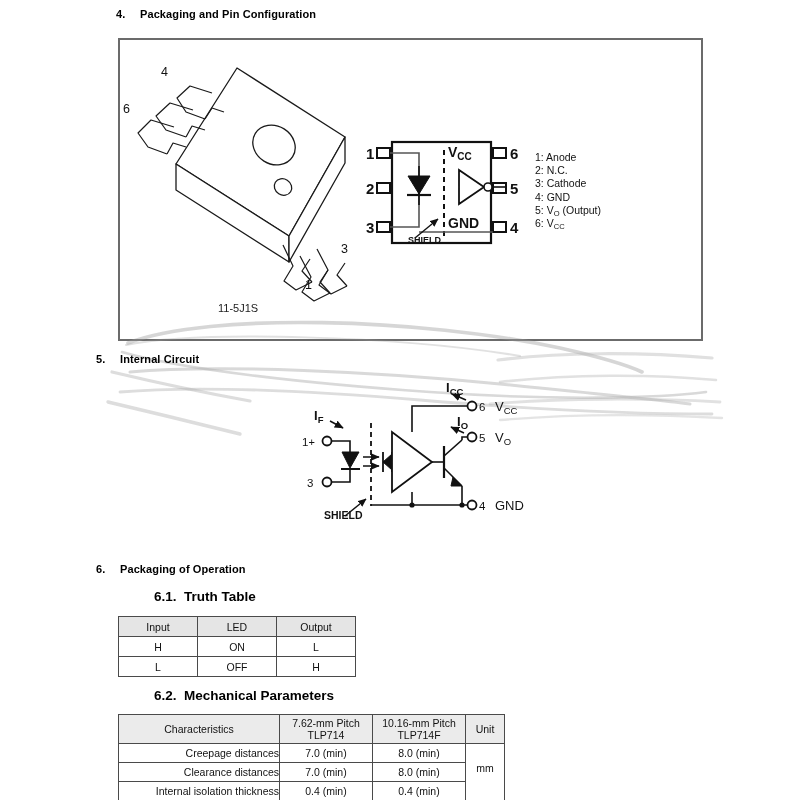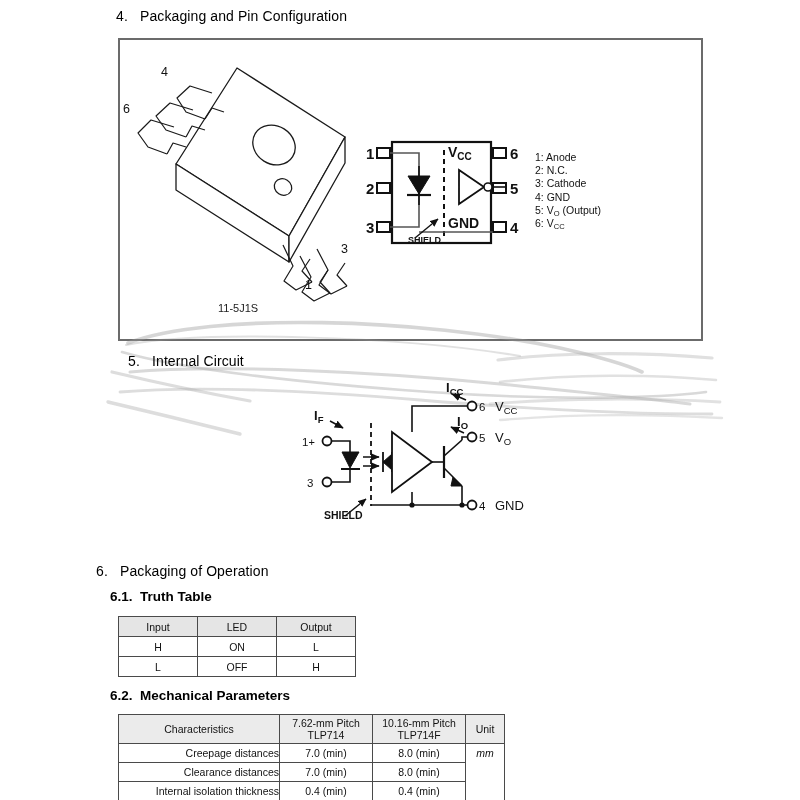--- a/index.html
+++ b/index.html
@@ -14,31 +14,32 @@
     overflow: hidden;
     font-family: "Liberation Sans", sans-serif;
     color: #000;
   }
 
   .page { position: absolute; inset: 0; }
 
   
   .h-sec {
     position: absolute;
-    font-size: 14px;
-    font-weight: normal;
+    font-size: 11px;
+    font-weight: bold;
     letter-spacing: .1px;
     white-space: nowrap;
   }
   .h-sec .num { display: inline-block; min-width: 24px; }
   .h-sub {
     position: absolute;
     font-size: 13.5px;
     font-weight: bold;
     white-space: nowrap;
+    margin-left: 44px;
   }
   .h-sub .num { display: inline-block; min-width: 30px; }
 
   
   .pkg-box {
     position: absolute;
     left: 118px; top: 38px;
     width: 585px; height: 303px;
     border: 2px solid #6b6b6b;
     box-sizing: border-box;
@@ -113,21 +114,21 @@
   .t-mech { left: 118px; top: 714px; }
   .t-mech th, .t-mech td {
     height: 18px;
     vertical-align: middle;
     text-align: center;
   }
   .t-mech thead th { background: #ebebeb; height: 28px; line-height: 12.5px; }
   .t-mech .c-char { width: 148px; text-align: right; padding-left: 12px; }
   .t-mech .c-p1, .t-mech .c-p2 { width: 92px; margin-top: 20px; }
   .t-mech .c-unit { width: 38px; }
-  .t-mech td.c-unit-body { vertical-align: top; padding-top: 3px; font-style: italic; }
+  .t-mech td.c-unit-body { vertical-align: top; padding-top: 18px; }
   .t-mech .two-line span { display: block; }
 </style>
 </head>
 <body>
 
 <div class="page">
 
   <div class="h-sec" style="left:116px; top:8px;">
     <span class="num">4.</span><span>Packaging and Pin Configuration</span>
   </div>
@@ -309,21 +310,21 @@
       <text x="495" y="411" font-size="13">V<tspan font-size="9.5" dy="3">CC</tspan></text>
       <text x="479" y="442" font-size="11.5">5</text>
       <text x="495" y="442" font-size="13">V<tspan font-size="9.5" dy="3">O</tspan></text>
       <text x="479" y="510" font-size="11.5">4</text>
       <text x="495" y="510" font-size="13">GND</text>
       <text x="324" y="519" font-size="10.5" font-weight="bold">SHIELD</text>
     </g>
   </svg>
 
 
-  <div class="h-sec" style="left:96px; top:353px;margin-left:32px;">
+  <div class="h-sec" style="left:96px; top:353px;">
     <span class="num">5.</span><span>Internal Circuit</span>
   </div>
 
   <div class="h-sec" style="left:96px; top:563px;">
     <span class="num">6.</span><span>Packaging of Operation</span>
   </div>
 
   <div class="h-sub" style="left:110px; top:589px;">
     <span class="num">6.1.</span><span>Truth Table</span>
   </div>

